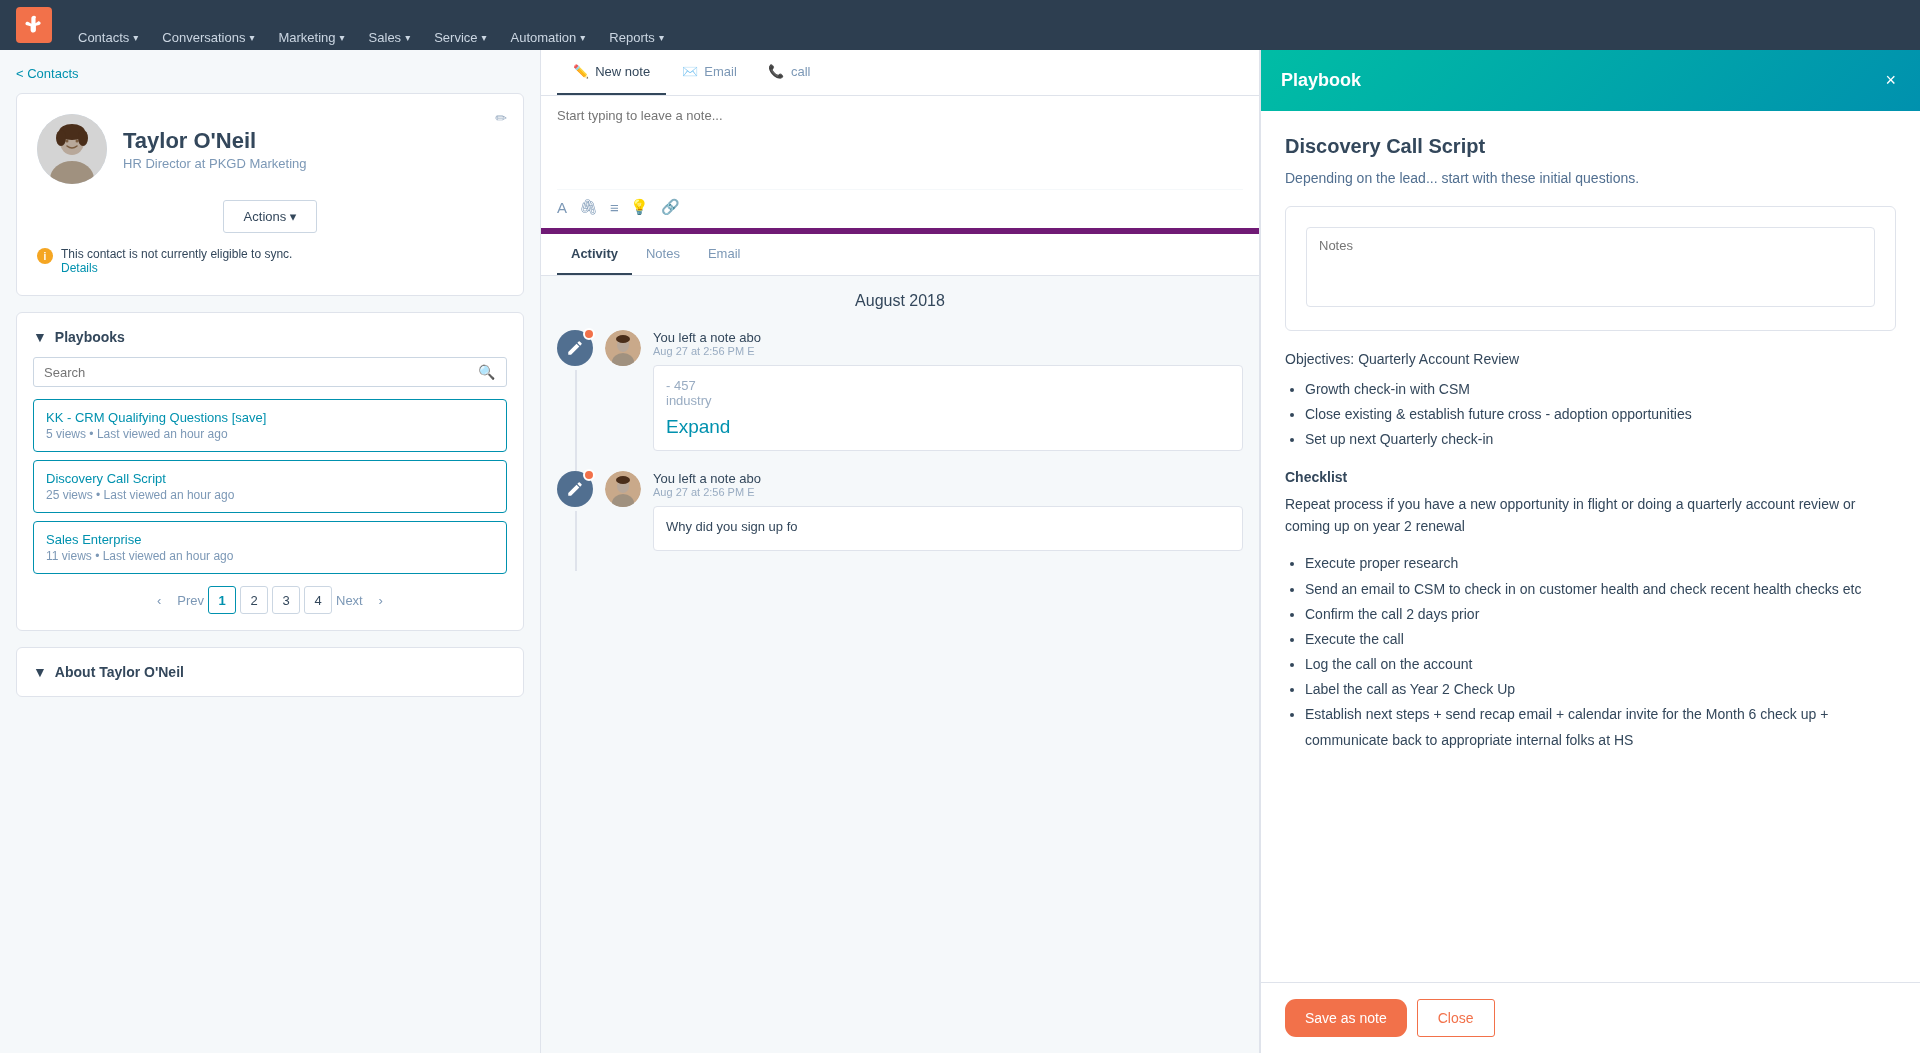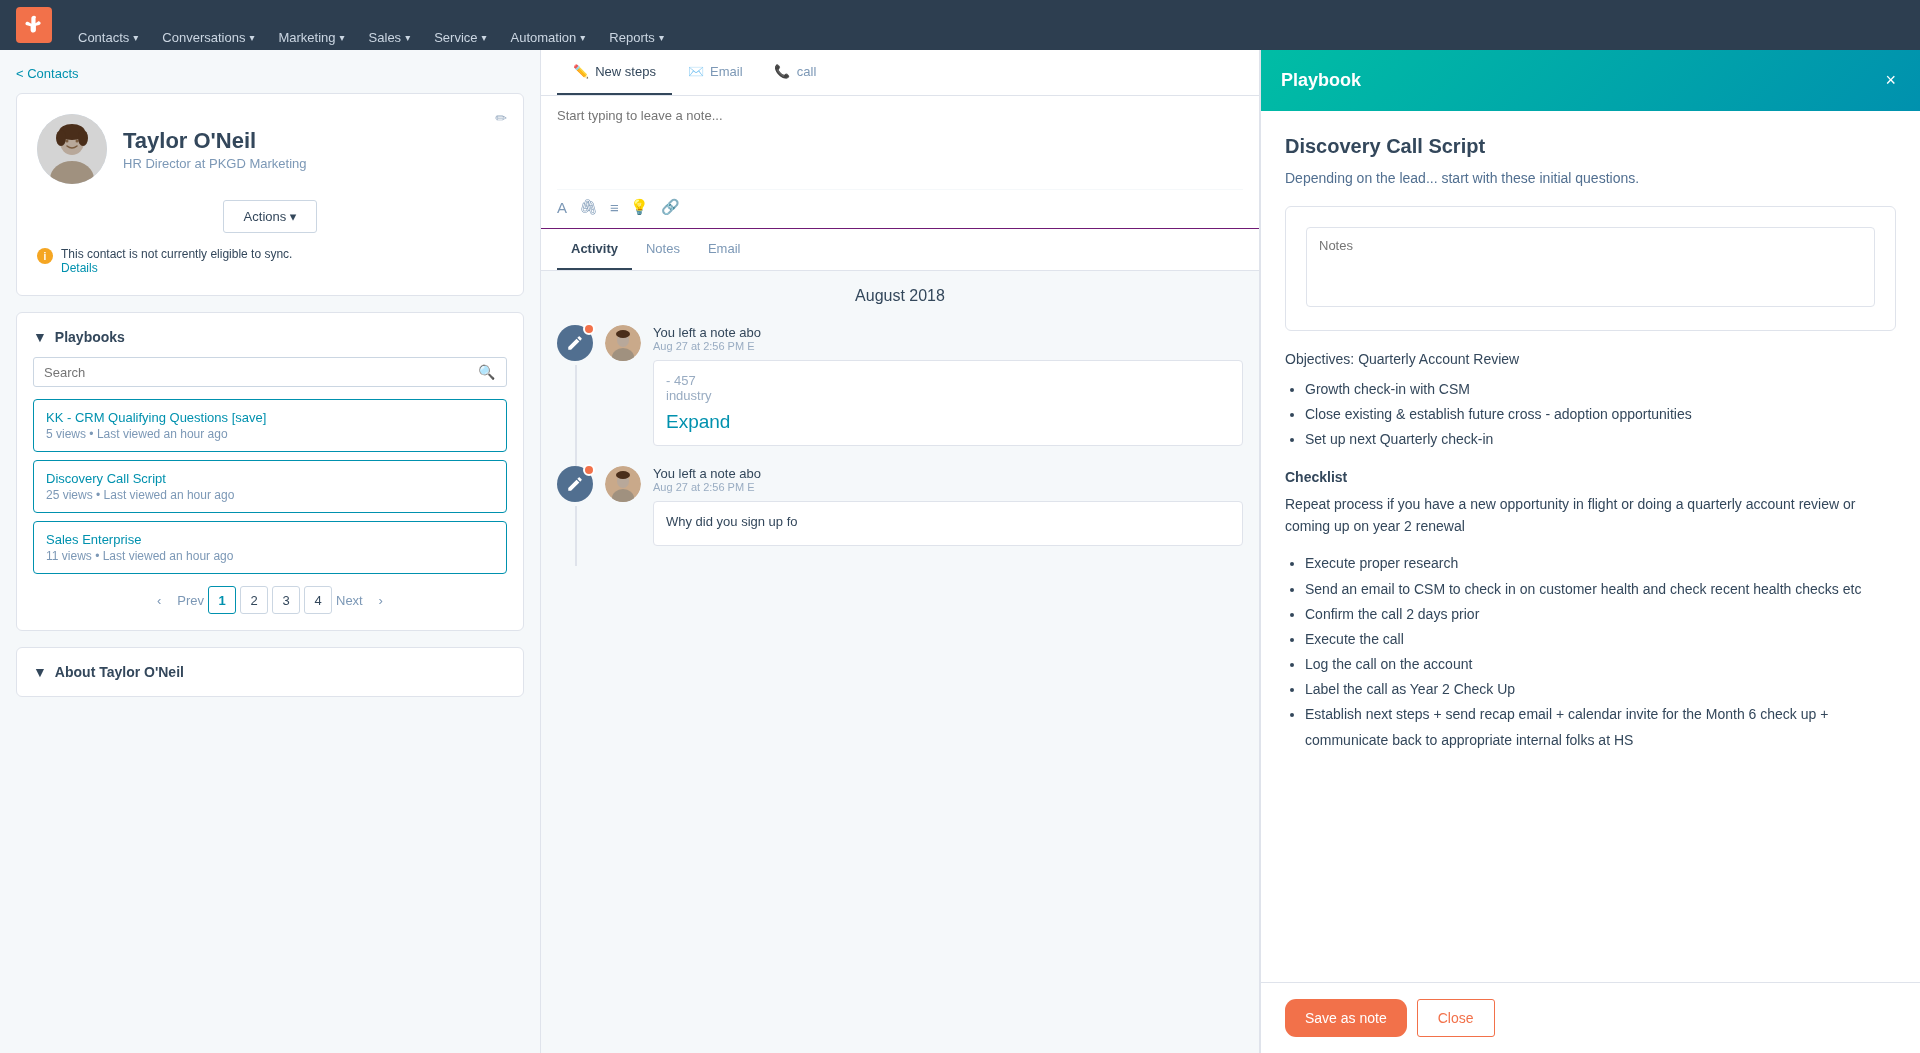--- a/index.html
+++ b/index.html
@@ -205,21 +205,21 @@
       color: #7c98b6;
       cursor: pointer;
       display: flex; align-items: center; gap: 6px;
       border-bottom: 2px solid transparent;
     }
     .notes-tab.active { color: #33475b; border-bottom: 2px solid #33475b; font-weight: 500; }
 
     .note-compose {
       background: white;
       padding: 12px 16px;
-      border-bottom: 1px solid #701a75;
+      border-bottom: 6px solid #701a75;
     }
     .note-input {
       width: 100%;
       min-height: 70px;
       border: none; outline: none;
       font-size: 13px; color: #99acc2;
       resize: none; font-family: inherit;
     }
     .note-toolbar {
       display: flex; gap: 12px; align-items: center; margin-top: 8px;
@@ -508,21 +508,21 @@
     </div>
 
   </div>
 
   <div class="middle-panel">
 
     <div class="notes-header">
       <div class="notes-tabs">
         <div class="notes-tab active">
           <span>✏️</span>
-          <span>New steps</span>
+          <span>New note</span>
         </div>
         <div class="notes-tab">
           <span>✉️</span>
           <span>Email</span>
         </div>
         <div class="notes-tab">
           <span>📞</span>
           <span>call</span>
         </div>
       </div>

